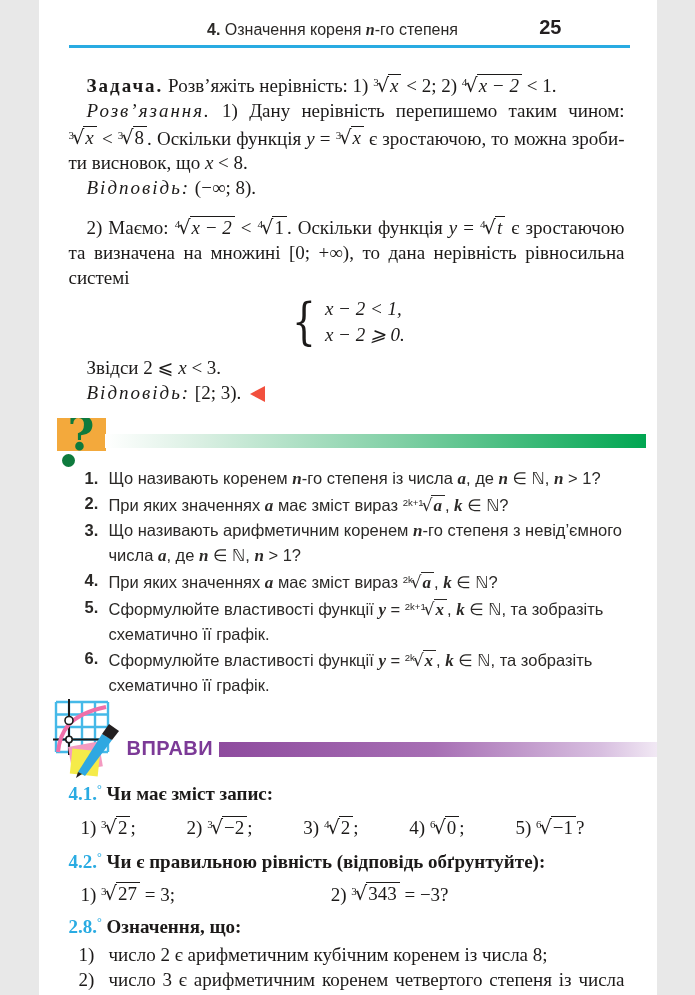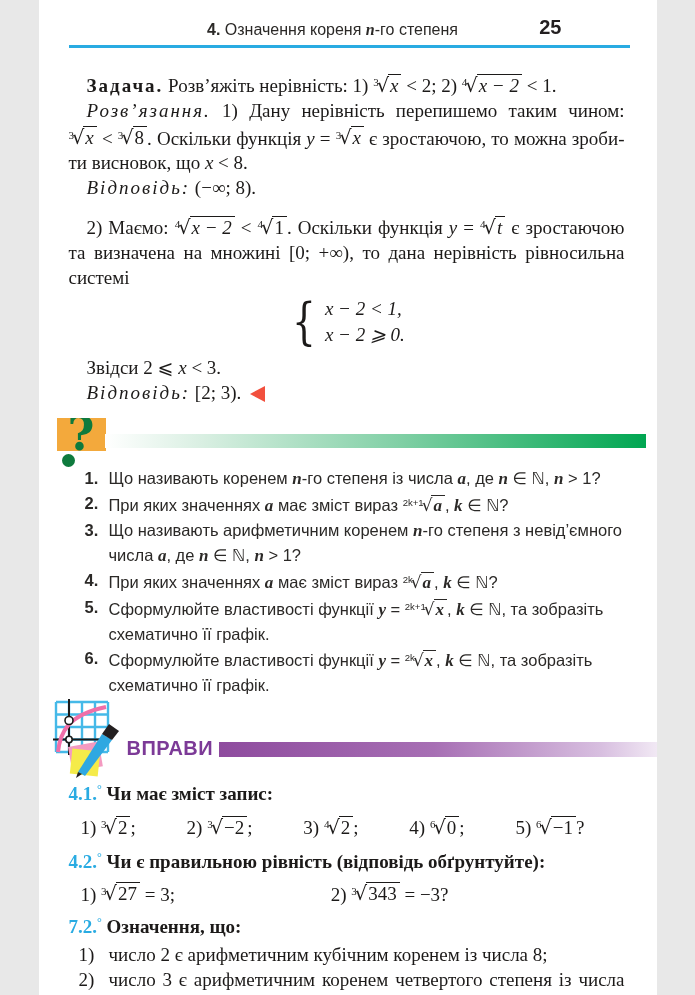--- a/index.html
+++ b/index.html
@@ -174,21 +174,21 @@
 
     <div>
       <p class="extop"><span class="exnum">4.2.</span><span class="exdeg">°</span> <span class="extitle-txt">Чи є правильною рівність (відповідь обґрунтуйте):</span></p>
       <div class="exrow2">
         <span class="exitem"><span>1) </span><span class="rad"><span class="idx">3</span><span class="sgn">√</span><span class="vin">27</span></span><span> = 3;</span></span>
         <span class="exitem"><span>2) </span><span class="rad"><span class="idx">3</span><span class="sgn">√</span><span class="vin">343</span></span><span> = −3?</span></span>
       </div>
     </div>
 
     <div>
-      <p class="extop"><span class="exnum">7.2.</span><span class="exdeg">°</span> <span class="extitle-txt">Означення, що:</span></p>
+      <p class="extop"><span class="exnum">2.8.</span><span class="exdeg">°</span> <span class="extitle-txt">Означення, що:</span></p>
       <div class="exlist">
         <div class="exli">
             <span class="mark">1)</span>
             <span class="txt">число 2 є арифметичним кубічним коренем із числа 8;</span>
           </div>
         <div class="exli">
             <span class="mark">2)</span>
             <span class="txt">число 3 є арифметичним коренем четвертого степеня із числа 81;</span>
           </div>
 

